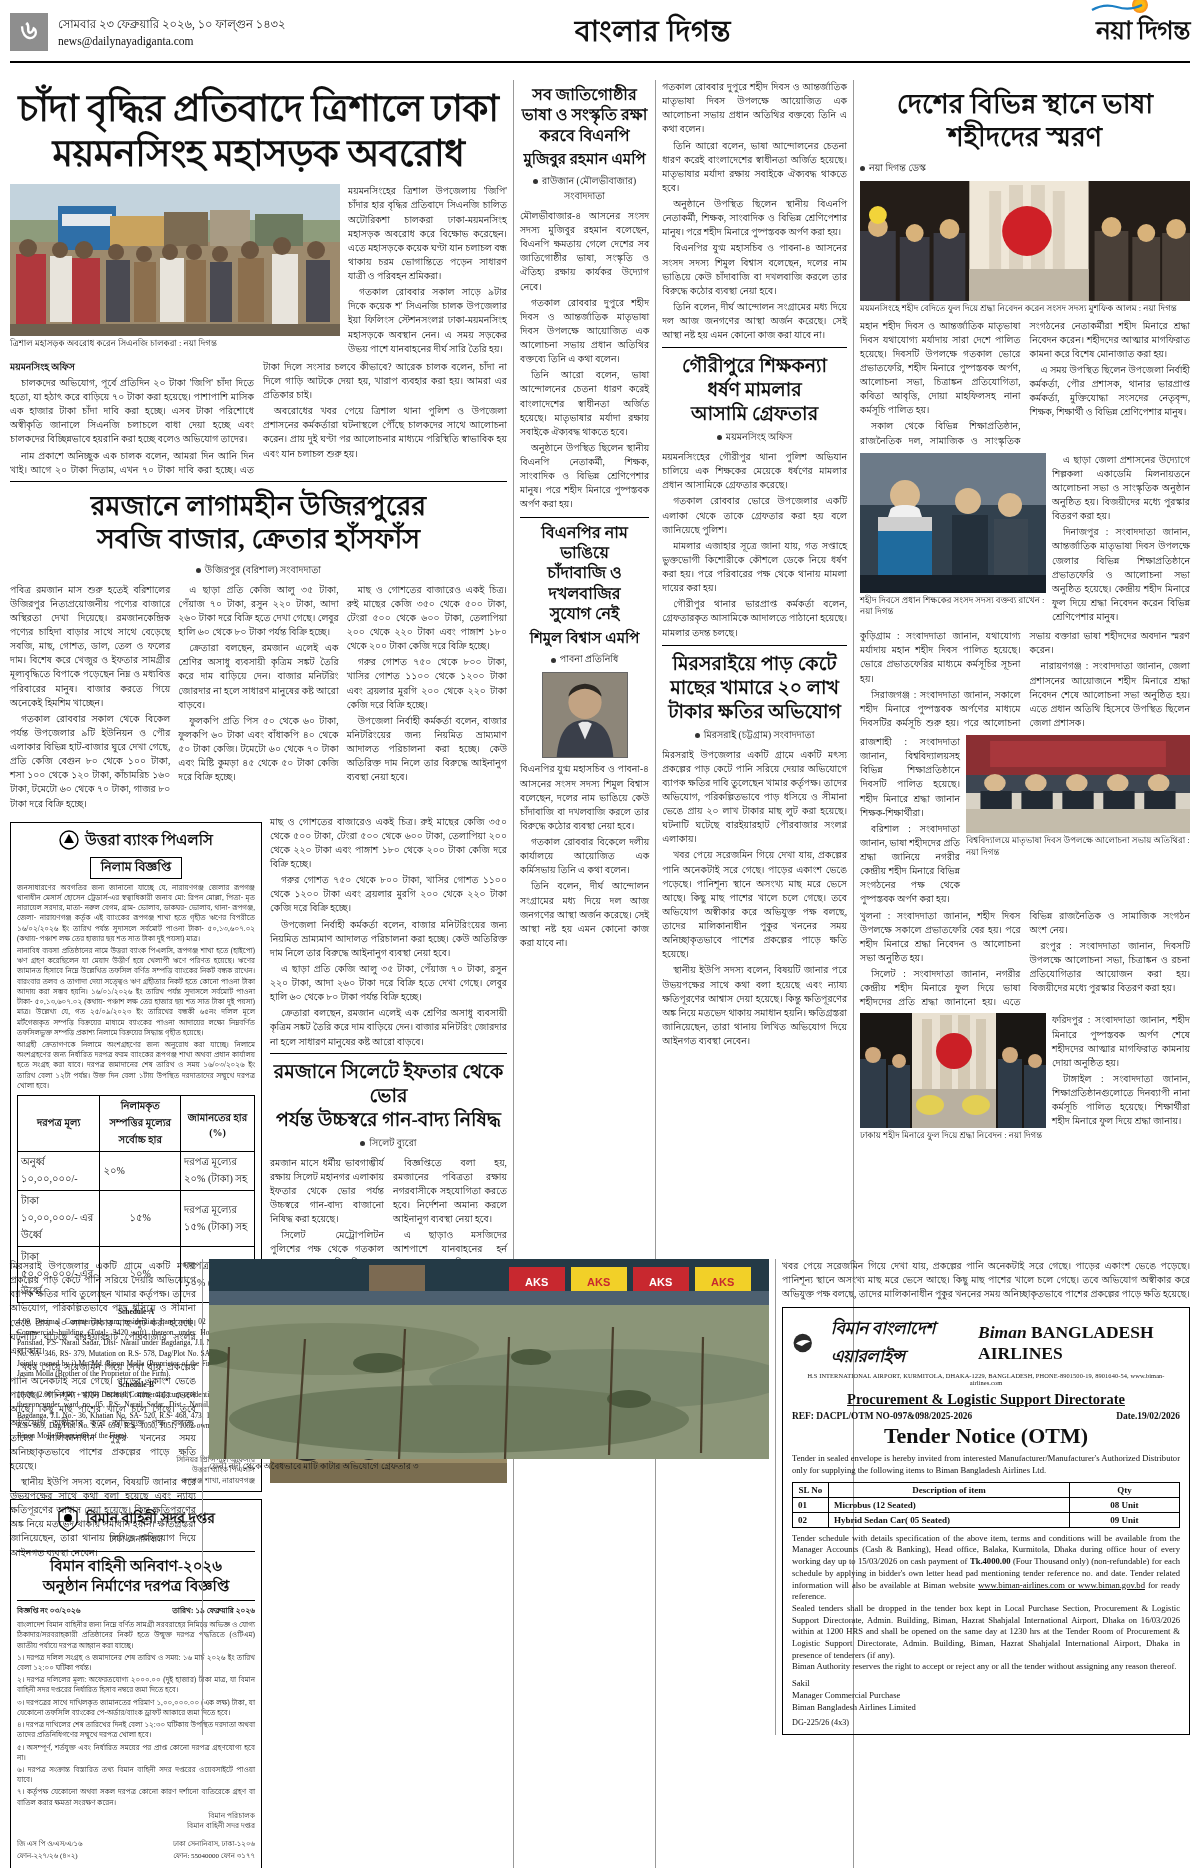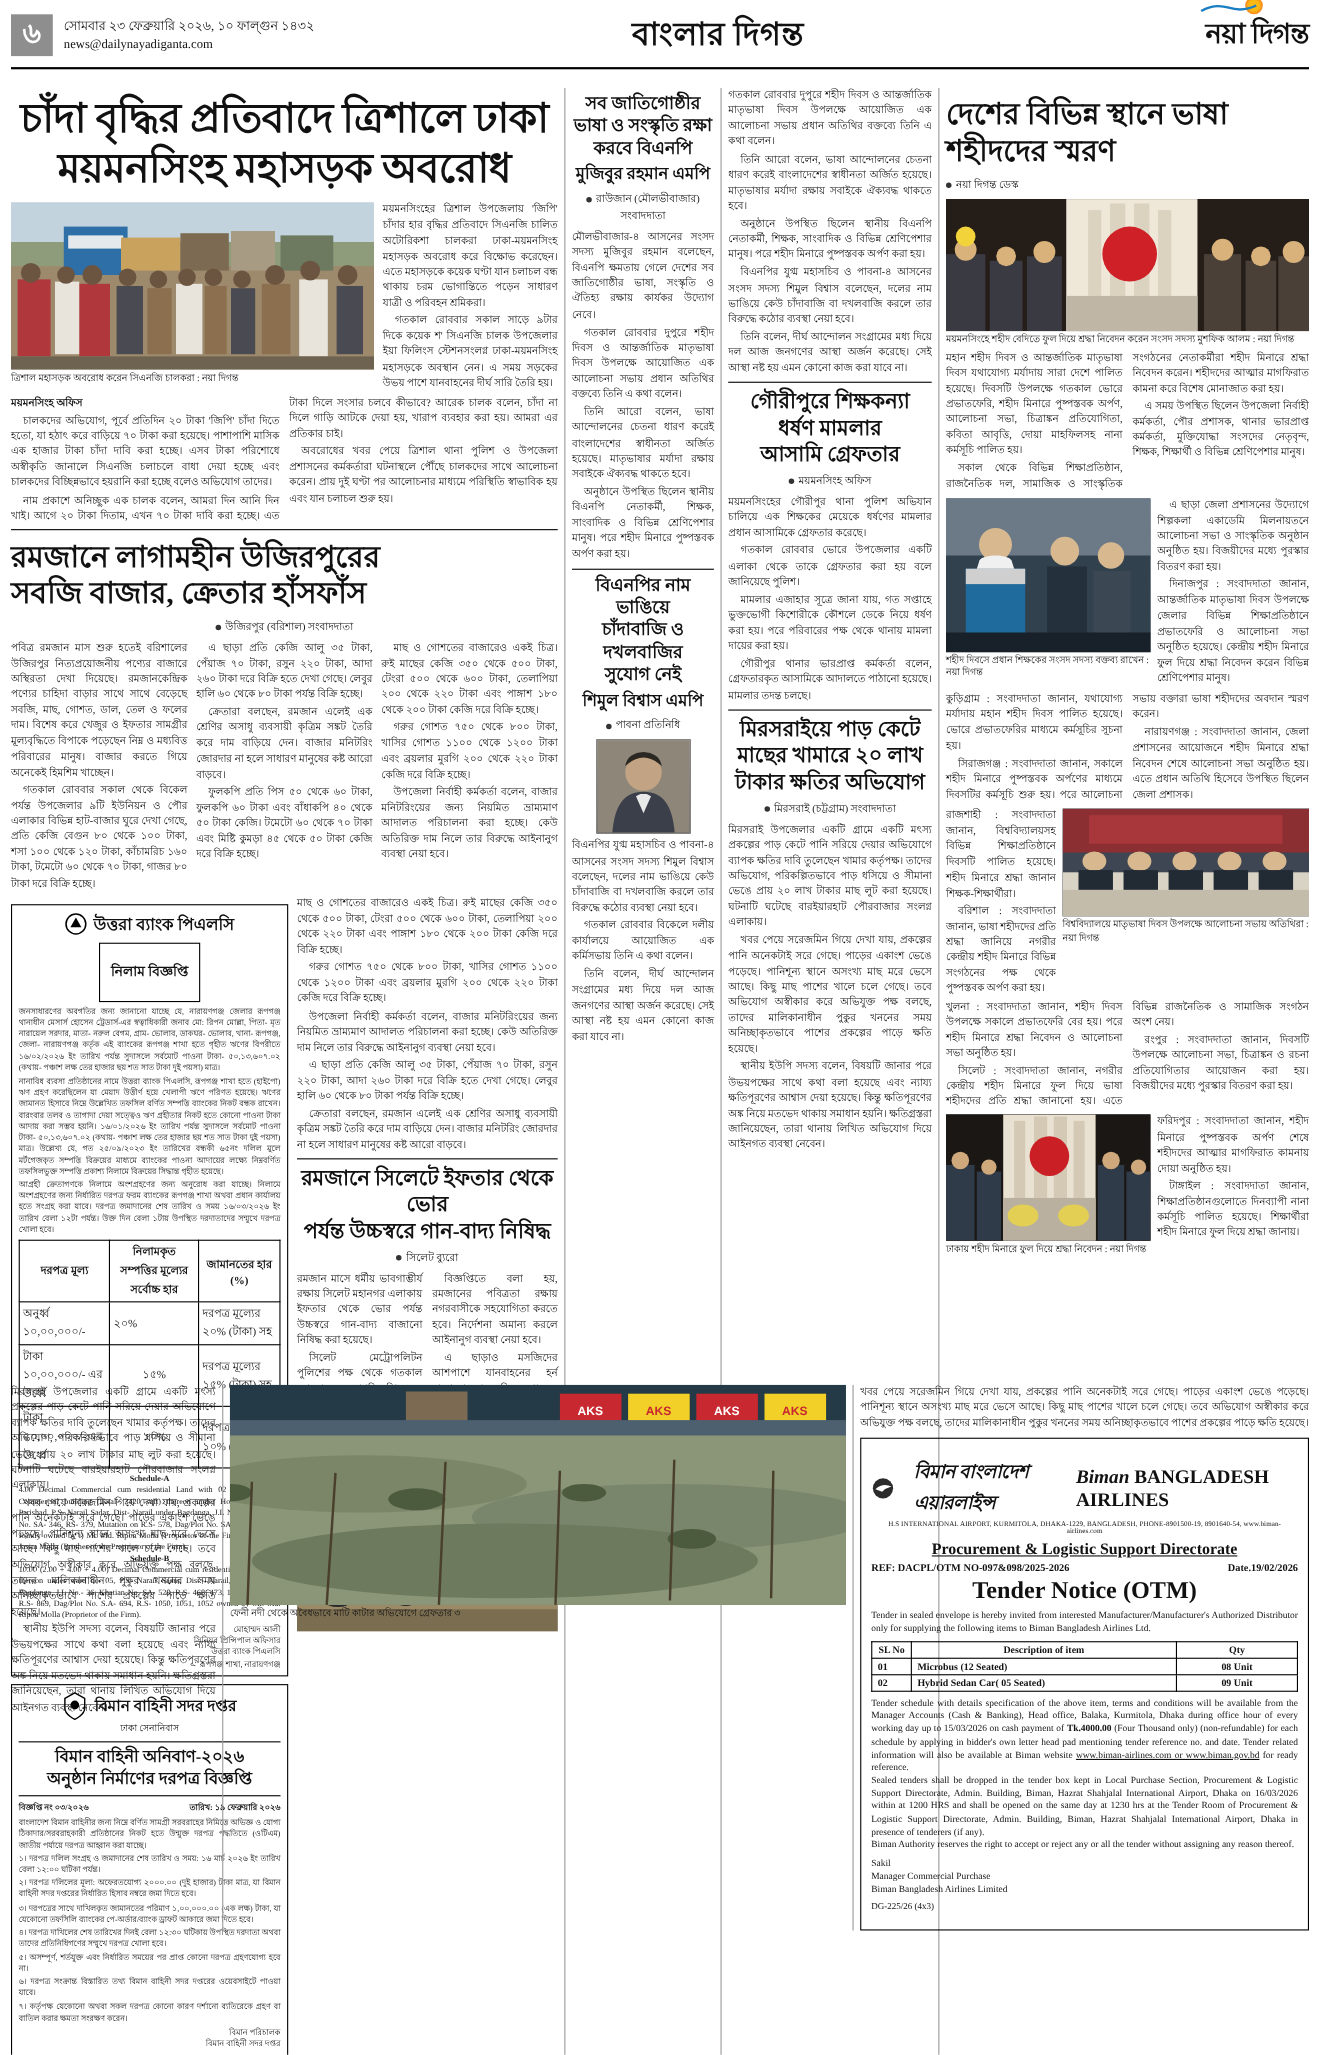--- a/index.html
+++ b/index.html
@@ -46,21 +46,21 @@
   .colB { width: 130px; }
   .colC { width: 186px; }
   .colD { width: 332px; }
 
   
   h1.hl-main {
     font-size: 37px; font-weight: bold; text-align: center; line-height: 1.22;
     letter-spacing: -0.5px; margin: 6px 0 8px 0;
   }
   h2.hl-sub {
-    font-size: 27px; font-weight: bold; text-align: left; line-height: 1.24;
+    font-size: 27px; font-weight: bold; text-align: center; line-height: 1.24;
     margin: 8px 0 6px 0;
   }
   h3.hl-small {
     font-size: 19px; font-weight: bold; text-align: center; line-height: 1.26;
     margin: 6px 0 4px 0;
   }
   h3.hl-xsmall {
     font-size: 16px; font-weight: bold; text-align: center; line-height: 1.28;
     margin: 5px 0 4px 0;
   }
@@ -105,34 +105,34 @@
     background: linear-gradient(180deg,#a8bcc8 0%, #9aa98f 30%, #8a7d5e 60%, #6d5f44 100%); }
   .ph-person { height: 86px; width: 86px; margin: 0 auto;
     background: linear-gradient(180deg,#8b8378 0%, #5e564c 60%, #3a342d 100%); border: 1px solid #666;}
 
   
   .ad-box { border: 1px solid #000; padding: 5px 6px; margin-top: 7px; }
   .ad-head { display:flex; align-items:center; gap:6px; justify-content:center; }
   .ad-head .blogo { width: 20px; height: 20px; }
   .ad-title { font-size: 15px; font-weight: bold; }
   .ad-sub { text-align:center; font-size: 12.5px; font-weight:bold;
-            border:1px solid #000; display:inline-block; padding:16px 10px; margin: 4px auto; }
+            border:1px solid #000; display:inline-block; padding:0 10px; margin: 4px auto; }
   .center { text-align: center; }
   .tiny { font-size: 7.2px; line-height: 1.42; text-align: justify; }
   .tiny p { margin-bottom: 2px; }
   .tiny-en { font-size: 7.4px; line-height: 1.4; font-family: "Liberation Serif", serif; text-align: justify; }
 
   table.rate { width: 100%; border-collapse: collapse; font-size: 10px; margin-top: 4px; }
   table.rate th, table.rate td { border: 1px solid #000; padding: 2px 3px; }
   table.rate th { font-weight: bold; text-align: center; }
 
   .sig { font-size: 7.4px; text-align: right; line-height: 1.4; margin-top: 3px;}
 
   
-  .biman-ad { border: 1px solid #000; padding: 17px 9px; margin-top: 6px;
+  .biman-ad { border: 1px solid #000; padding: 7px 9px; margin-top: 6px;
               font-family: "Liberation Serif", serif; }
   .biman-top { display: flex; align-items: center; gap: 8px; }
   .biman-bird { width: 40px; height: 26px; }
   .biman-bn { font-size: 17px; font-weight: bold; font-style: italic; letter-spacing: -0.5px;}
   .biman-en { font-size: 17.5px; font-weight: bold; }
   .biman-en b { font-style: italic; }
   .biman-addr { font-size: 6.4px; text-align: center; letter-spacing: 0.1px; margin-top: 1px; }
   .biman-dir { text-align: center; font-size: 14.5px; font-weight: bold;
                text-decoration: underline; margin-top: 5px; }
   .biman-refrow { display:flex; justify-content: space-between; font-size: 9.4px;

